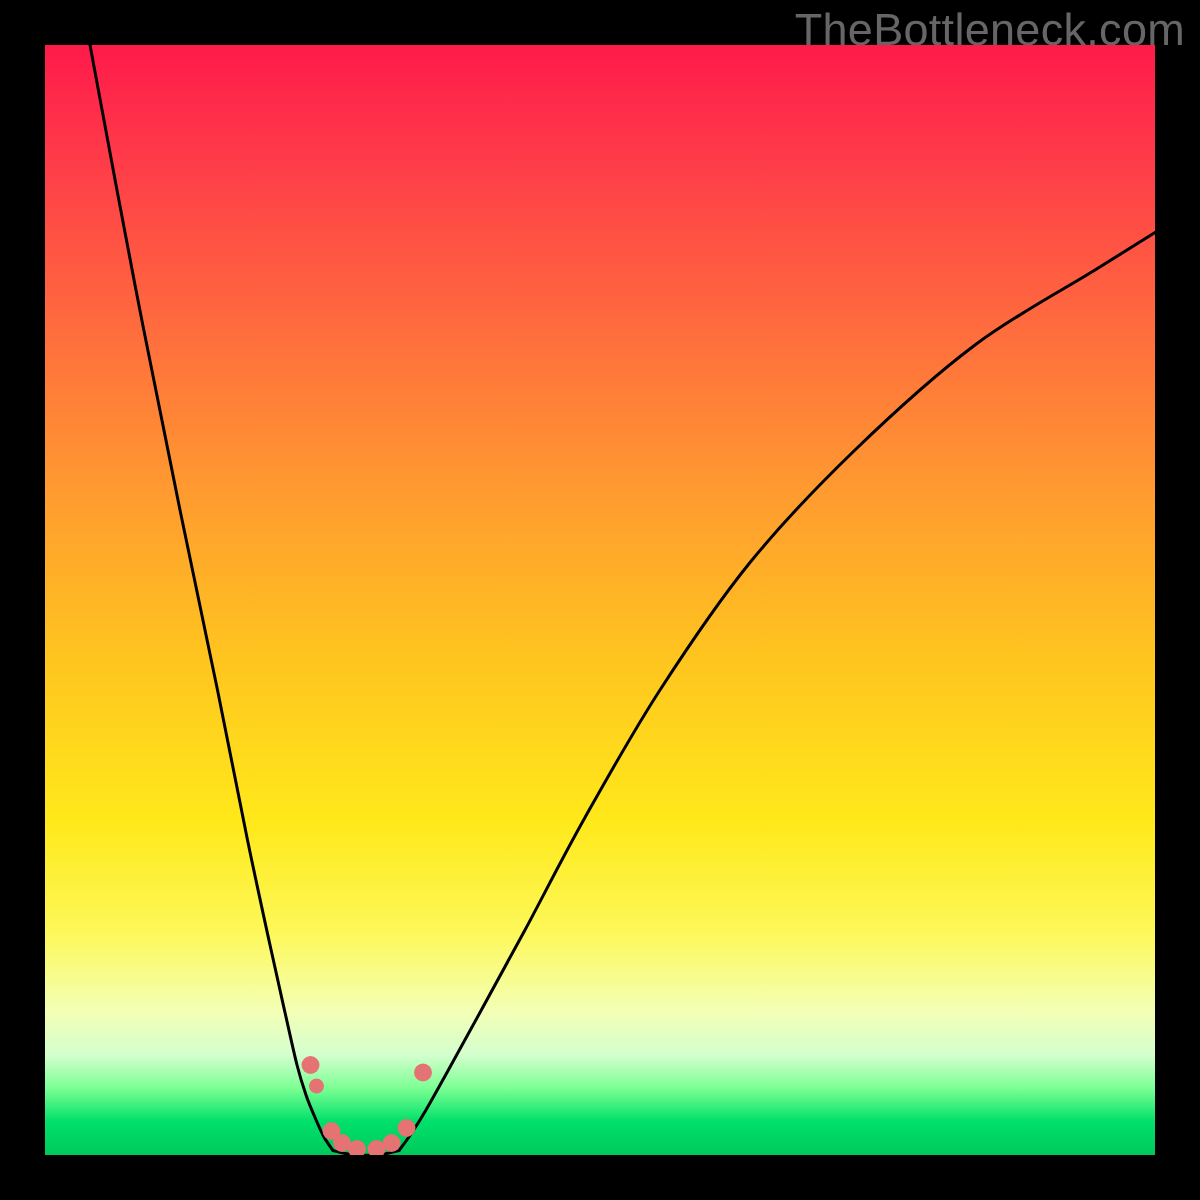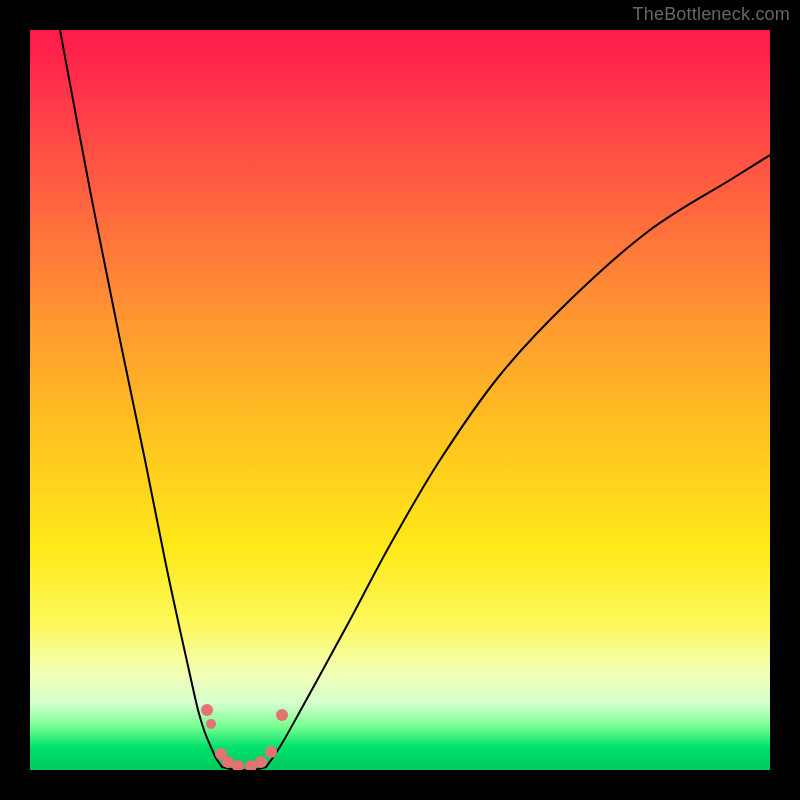--- a/index.html
+++ b/index.html
@@ -42,21 +42,21 @@
       #7bff93 94%,
       #00e06a 97%,
       #00c95c 100%
     );
   }
   .watermark {
     position: absolute;
     top: 4px;
     right: 10px;
     color: #666;
-    font-size: 18px;
+    font-size: 30px;
     font-weight: 500;
     letter-spacing: 0.2px;
     user-select: none;
   }
   svg.curve {
     position: absolute;
     inset: 0;
   }
 </style>
 </head>

